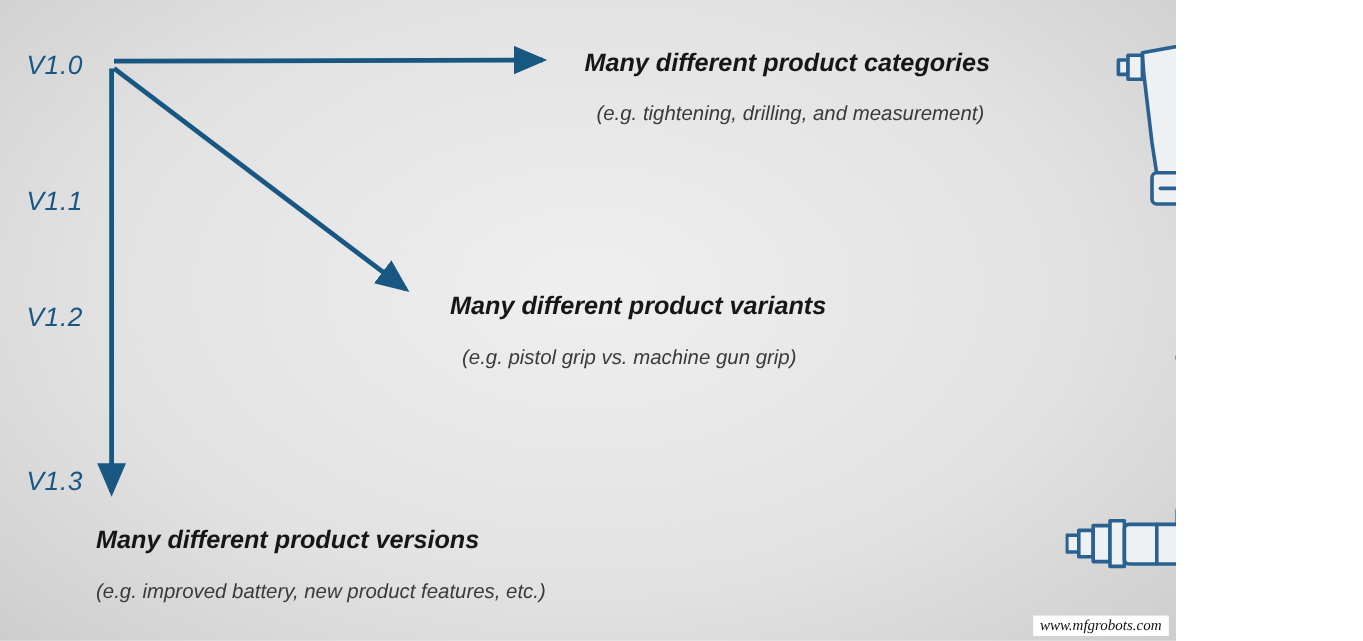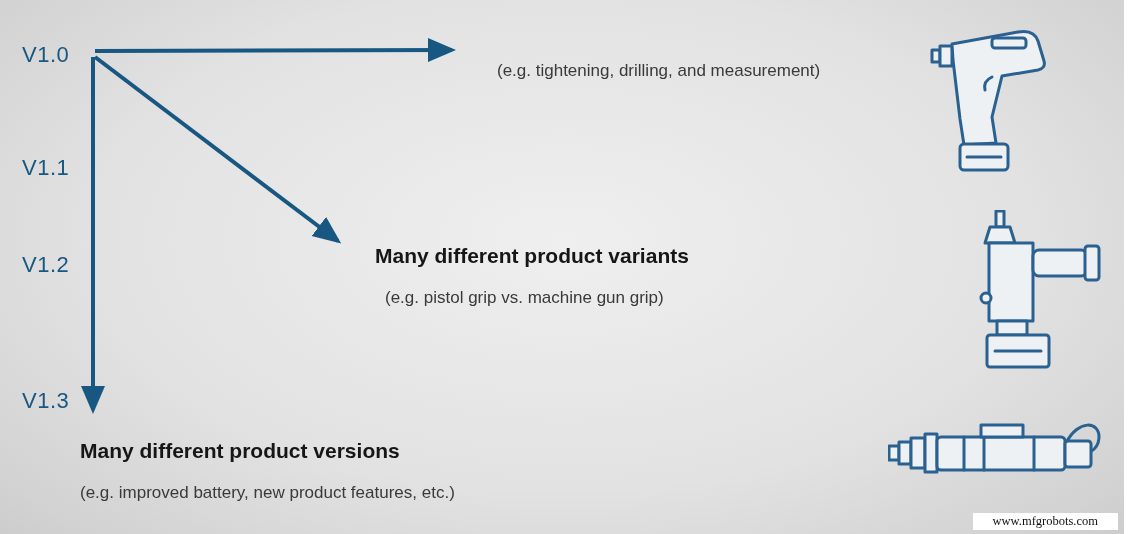--- a/index.html
+++ b/index.html
@@ -1,21 +1,22 @@
 <!DOCTYPE html>
 <html><head>
 <meta charset="utf-8">
 <style>
   html,body{margin:0;padding:0;}
   .canvas{
     position:relative;
-    width:1124px;height:534px;
+    width:980px;height:534px;
     overflow:hidden;
     font-family:"Liberation Sans", sans-serif;
     background:radial-gradient(ellipse 75% 85% at 50% 45%, #efefef 0%, #e2e2e2 55%, #d2d2d2 85%, #c8c8c8 100%);
+    font-style:italic;
   }
   .arrows{position:absolute;left:0;top:0;width:1136px;height:534px;}
   .vlabel{
     position:absolute;left:22px;
     color:#175782;
     font-size:22px;
     font-weight:500;
     letter-spacing:0.5px;
   }
   .branch{position:absolute;}
@@ -30,21 +31,21 @@
     color:#3a3a3a;
     margin-top:20px;
     white-space:nowrap;
   }
   .indent{padding-left:10px;}
   .tool{position:absolute;}
   .tool svg{display:block;width:100%;height:100%;}
   .watermark{
     position:absolute;right:6px;bottom:4px;
     background:#ffffff;
-    padding:1px 20px;
+    padding:1px 6px;
     font-family:"Liberation Serif", serif;
     font-size:12.5px;
     color:#111111;
   }
 </style>
 </head>
 <body>
 
 <div class="canvas">
 
@@ -60,20 +61,21 @@
       <line x1="93" y1="57" x2="93" y2="410" marker-end="url(#ah)"></line>
     </g>
   </svg>
 
   <div class="vlabel" style="top:42px">V1.0</div>
   <div class="vlabel" style="top:155px">V1.1</div>
   <div class="vlabel" style="top:252px">V1.2</div>
   <div class="vlabel" style="top:388px">V1.3</div>
 
   <div class="branch" style="left:487px;top:41px">
+    <div class="btitle">Many different product categories</div>
     <div class="bsub indent">(e.g. tightening, drilling, and measurement)</div>
   </div>
 
   <div class="branch" style="left:375px;top:244px">
     <div class="btitle">Many different product variants</div>
     <div class="bsub indent">(e.g. pistol grip vs. machine gun grip)</div>
   </div>
 
   <div class="branch" style="left:80px;top:439px">
     <div class="btitle">Many different product versions</div>

